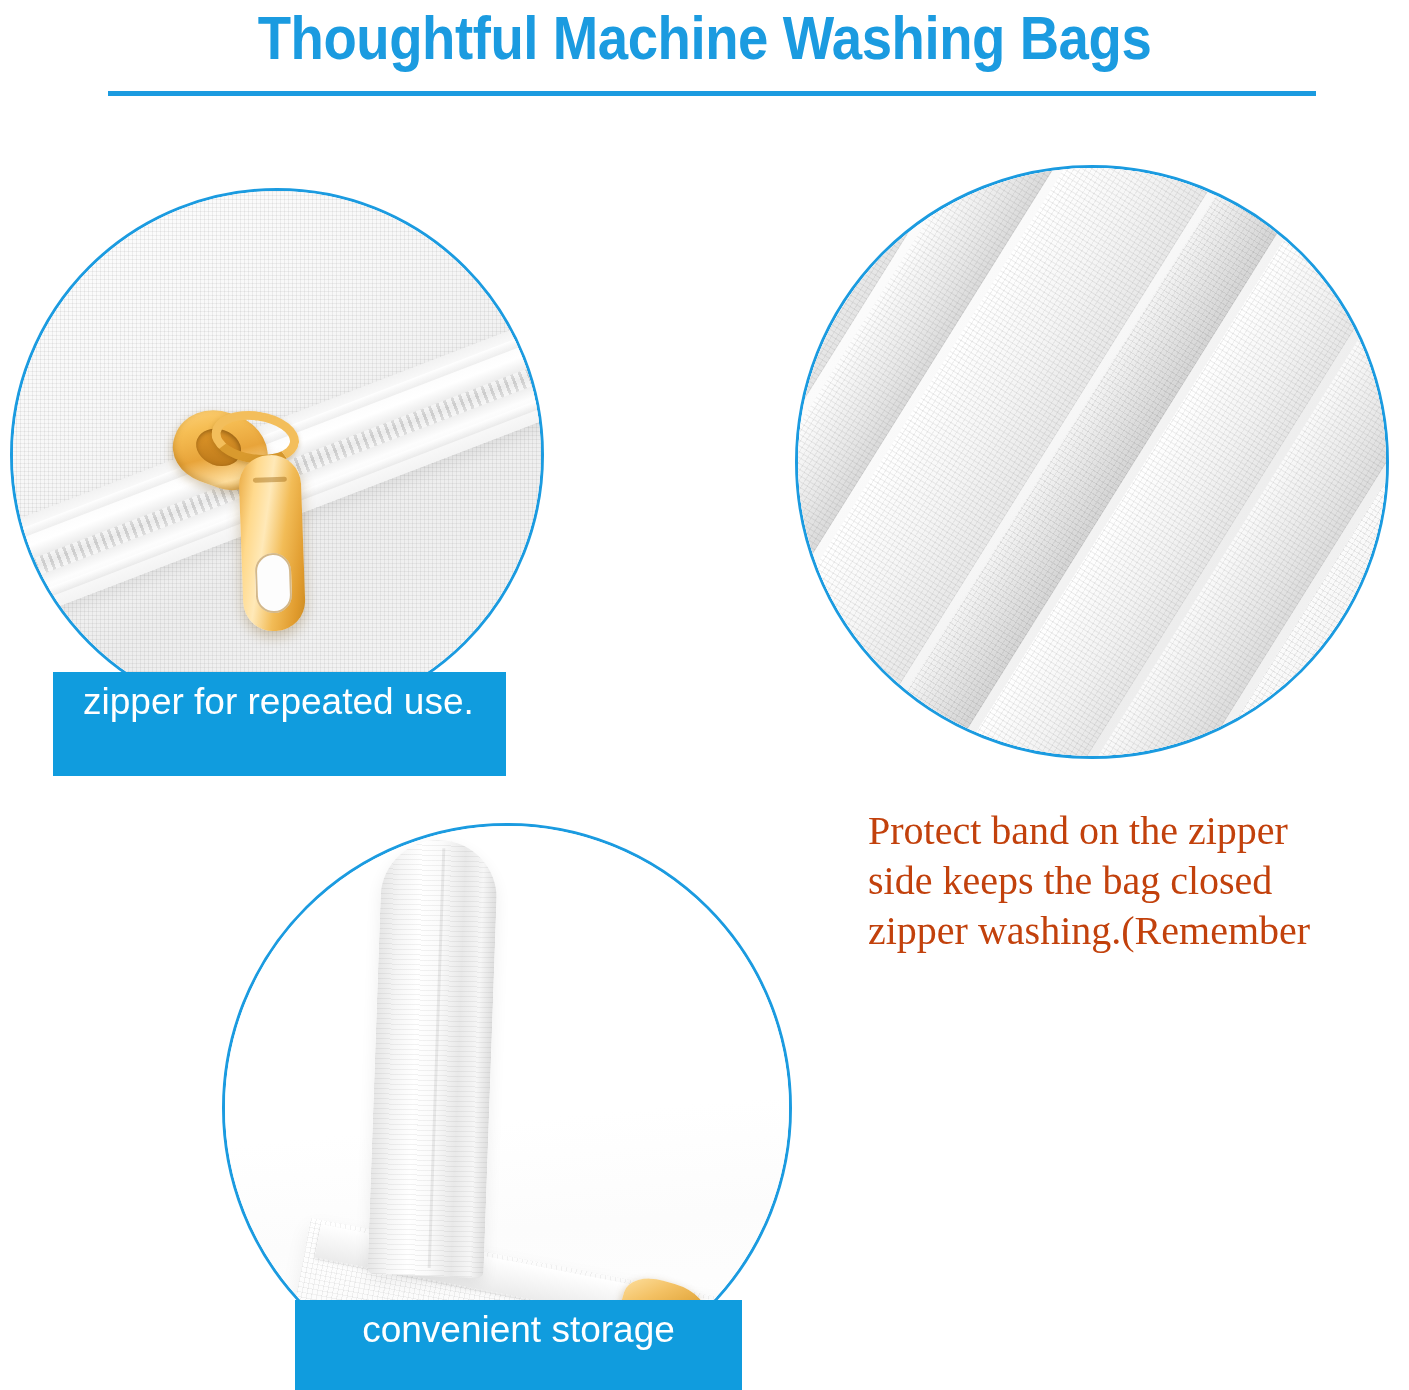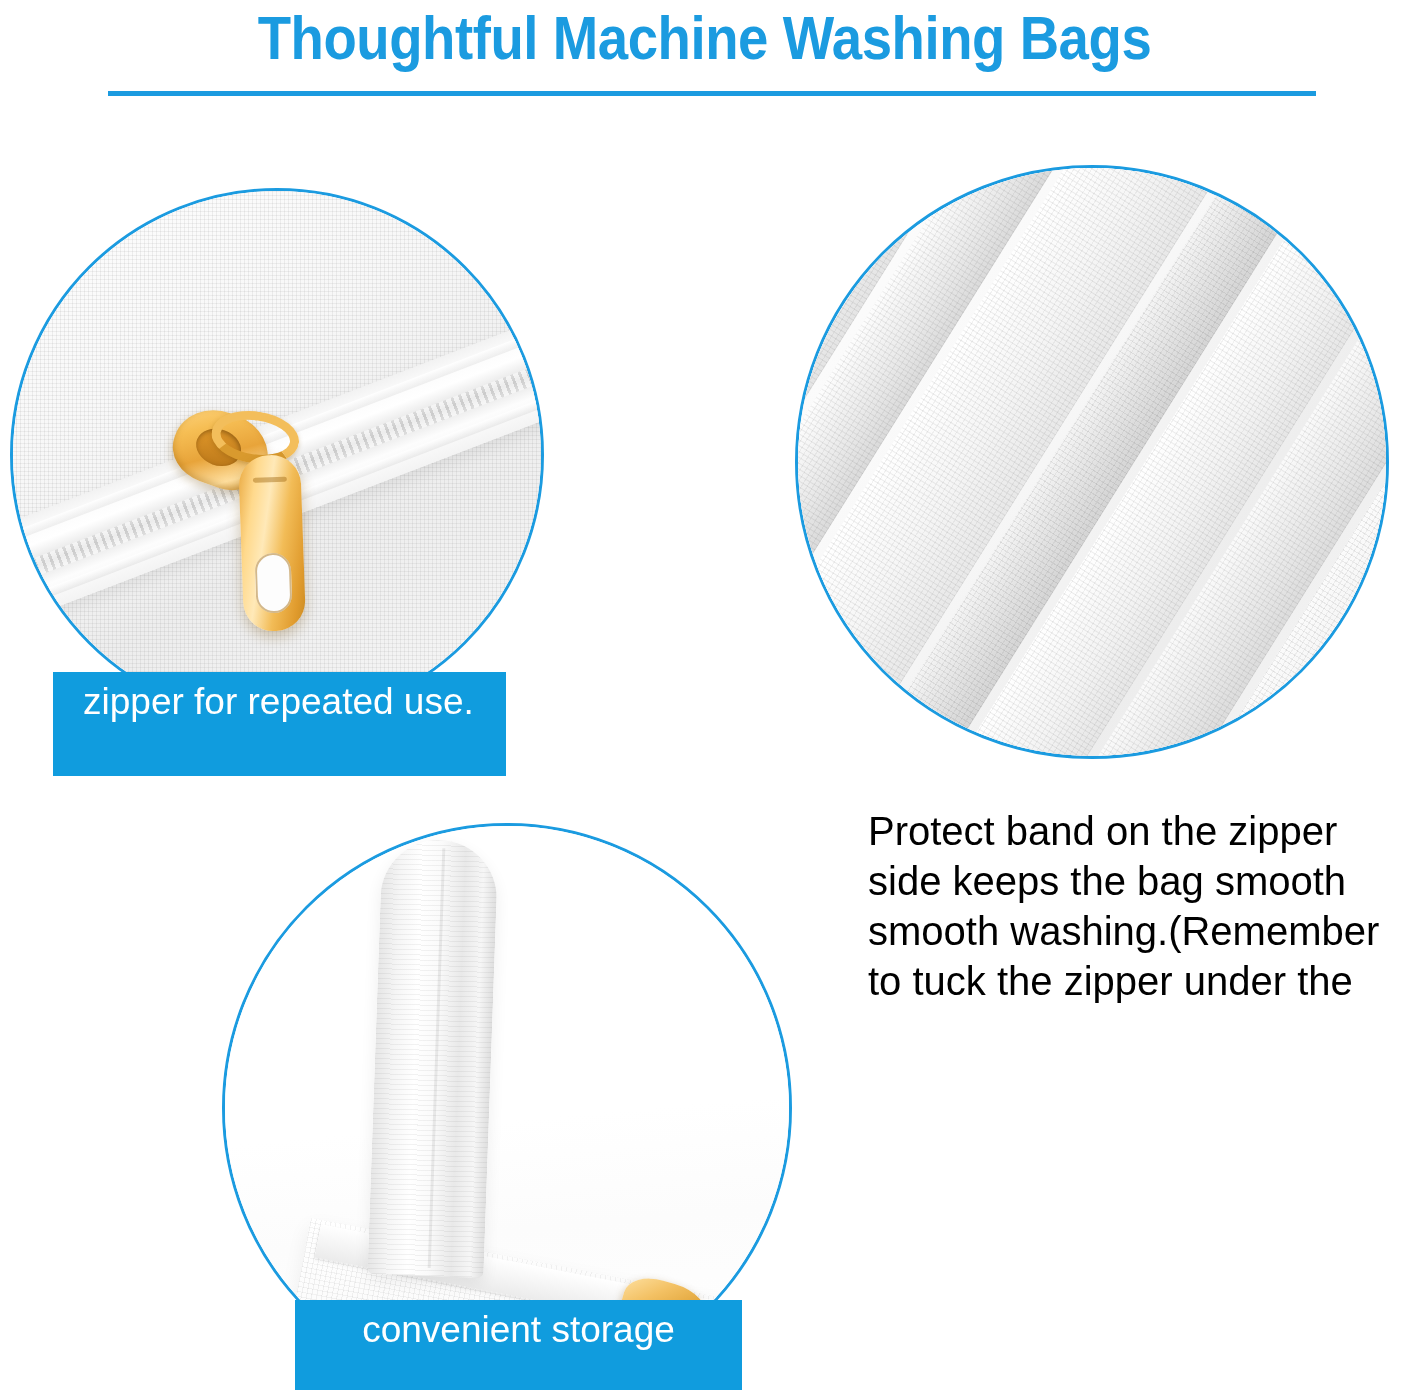--- a/index.html
+++ b/index.html
@@ -325,22 +325,22 @@
     text-align: center;
   }
   .caption-line { display: block; white-space: nowrap; }
 
   
   #text-protect-band {
     position: absolute;
     left: 868px;
     top: 806px;
     width: 540px;
-    color: #000000;
-    font-family: Liberation Sans, sans-serif;
+    color: #c2410c;
+    font-family: Liberation Serif, serif;
     font-size: 40px;
     line-height: 50px;
   }
   #text-protect-band .caption-line { white-space: nowrap; }
 </style>
 </head>
 <body>
 
 <div id="header-title">Thoughtful Machine Washing Bags</div>
 <div id="header-rule"></div>
@@ -390,23 +390,22 @@
         <div class="band-weave"></div>
       </div>
     <div class="band-strip" style="top:79%; height:18%; background:linear-gradient(180deg,#fbfbfb,#f0f0f0 50%,#e2e2e2);">
         <div class="band-weave"></div>
       </div>
   </div>
 </div>
 
 <div id="text-protect-band">
   <span class="caption-line">Protect band on the zipper</span>
-  <span class="caption-line">side keeps the bag smooth</span>
-  <span class="caption-line">smooth washing.(Remember</span>
-  <span class="caption-line">to tuck the zipper under the</span>
+  <span class="caption-line">side keeps the bag closed</span>
+  <span class="caption-line">zipper washing.(Remember</span>
 </div>
 
 <div class="photo-circle" id="circle-loop">
   <div class="loop-bg"></div>
   <div class="bag-body"></div>
   <div class="bag-seam"></div>
   <div class="strap">
     <div class="strap-fold"></div>
   </div>
   <div class="loop-gold"></div>

